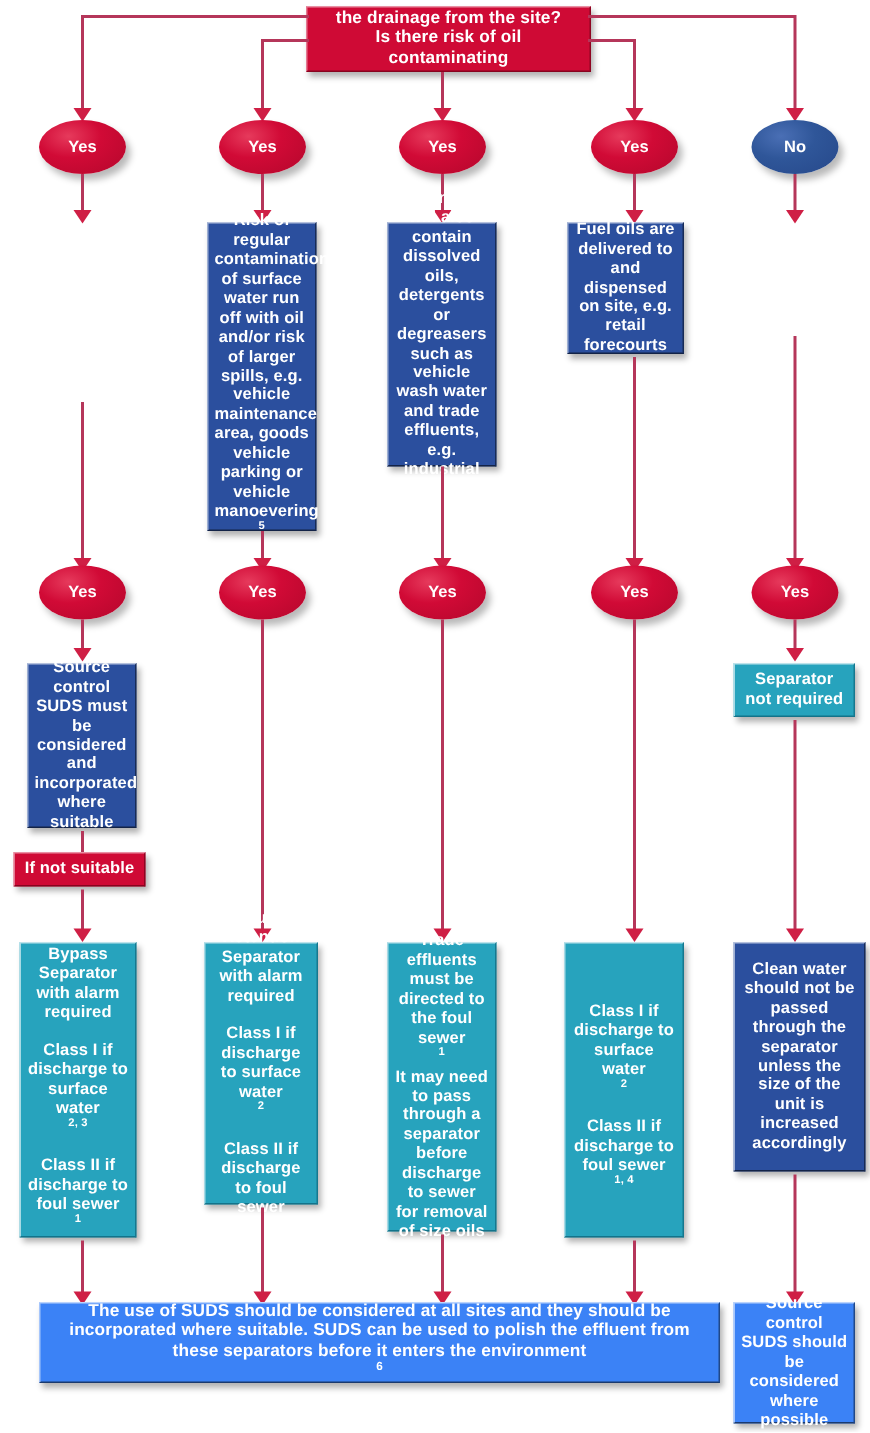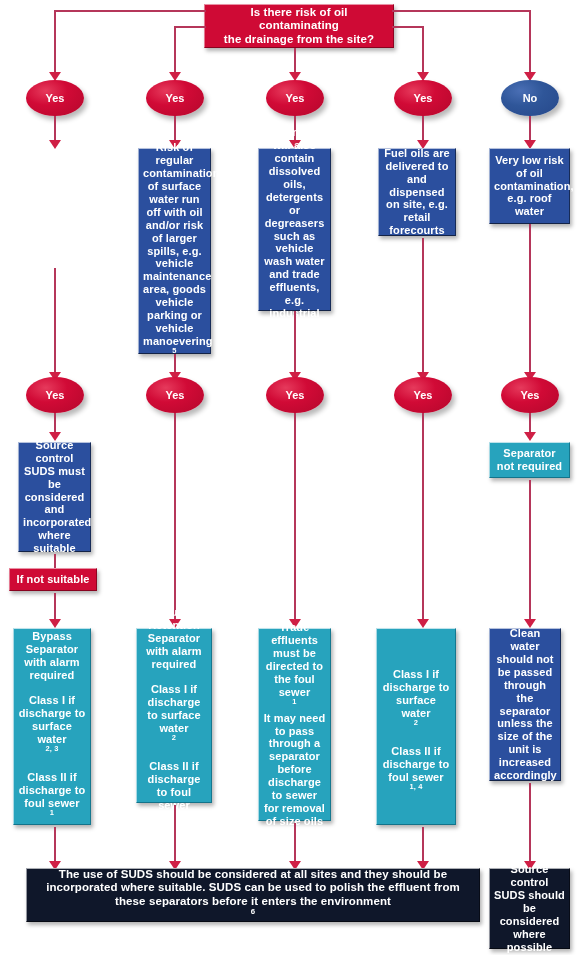--- a/index.html
+++ b/index.html
@@ -30,21 +30,21 @@
     padding:5px 4px;
     border-top:1px solid rgba(255,255,255,.65);
     border-left:1px solid rgba(255,255,255,.55);
     border-right:1px solid rgba(0,0,0,.45);
     border-bottom:1px solid rgba(0,0,0,.55);
     box-shadow:2px 3px 4px rgba(0,0,0,.30);
   }
   .node span{display:block;width:100%;}
 
   .n-blue{ background:#2b4f9e; }
-  .n-blue2{ background:#0f172a; }
+  .n-blue2{ background:#3b82f6; }
   .n-red{
     background:#cf0a35;
     border-top:1px solid rgba(255,255,255,.55);
     border-left:1px solid rgba(255,255,255,.45);
     border-right:1px solid rgba(90,0,18,.55);
     border-bottom:1px solid rgba(90,0,18,.6);
   }
   .n-teal{
     background:#27a3bd;
     border-top:1px solid rgba(255,255,255,.7);
@@ -87,22 +87,22 @@
 
   sup{font-size:.68em;vertical-align:super;line-height:0;}
 </style>
 </head>
 <body>
 
 <div id="chart">
 
   <div class="node n-red" style="left:204px;top:4px;width:190px;height:44px;font-size:11.5px;">
     <span>
+      <span>the drainage from the site?</span>
       <span>Is there risk of oil contaminating</span>
-      <span>the drainage from the site?</span>
     </span>
   </div>
 
   <div class="hline" style="left:54px;top:10px;width:152px;"></div>
   <div class="hline" style="left:392px;top:10px;width:138px;"></div>
   <div class="hline" style="left:174px;top:26px;width:32px;"></div>
   <div class="hline" style="left:392px;top:26px;width:30px;"></div>
 
   <div class="vline" style="left:54px;top:10px;height:64px;"></div>
   <div class="vline" style="left:174px;top:26px;height:48px;"></div>
@@ -150,23 +150,20 @@
   </div>
 
   <div class="node n-blue" style="left:258px;top:148px;width:73px;height:163px;font-size:11px;">
     <span>Drainage will also contain dissolved oils, detergents or degreasers such as vehicle wash water and trade effluents, e.g. industrial sites</span>
   </div>
 
   <div class="node n-blue" style="left:378px;top:148px;width:78px;height:88px;font-size:11px;">
     <span>Fuel oils are delivered to and dispensed on site, e.g. retail forecourts</span>
   </div>
 
-  <div class="node n-blue" style="left:489px;top:148px;width:81px;height:76px;font-size:11px;">
-    <span>Very low risk of oil contamination, e.g. roof water</span>
-  </div>
 
   <div class="vline" style="left:54px;top:268px;height:106px;"></div>
   <div class="vline" style="left:174px;top:354px;height:20px;"></div>
   <div class="vline" style="left:294px;top:311px;height:63px;"></div>
   <div class="vline" style="left:422px;top:238px;height:136px;"></div>
   <div class="vline" style="left:529px;top:224px;height:150px;"></div>
 
   <div class="arrow" style="left:49px;top:372px;"></div>
   <div class="arrow" style="left:169px;top:372px;"></div>
   <div class="arrow" style="left:289px;top:372px;"></div>
@@ -248,21 +245,21 @@
 
   <div class="node n-teal" style="left:376px;top:628px;width:80px;height:197px;font-size:11px;">
     <span>
       <span style="display:block;height:12px;"></span>
       <span><span>Class I if discharge to surface water</span><sup>2</sup></span>
       <span style="display:block;height:12px;"></span>
       <span><span>Class II if discharge to foul sewer</span><sup>1, 4</sup></span>
     </span>
   </div>
 
-  <div class="node n-blue" style="left:489px;top:628px;width:72px;height:153px;font-size:11px;">
+  <div class="node n-blue" style="left:489px;top:628px;width:88px;height:153px;font-size:11px;">
     <span>Clean water should not be passed through the separator unless the size of the unit is increased accordingly</span>
   </div>
 
   <div class="vline" style="left:54px;top:827px;height:36px;"></div>
   <div class="vline" style="left:174px;top:805px;height:58px;"></div>
   <div class="vline" style="left:294px;top:823px;height:40px;"></div>
   <div class="vline" style="left:422px;top:827px;height:36px;"></div>
   <div class="vline" style="left:529px;top:783px;height:80px;"></div>
 
   <div class="arrow" style="left:49px;top:861px;"></div>

